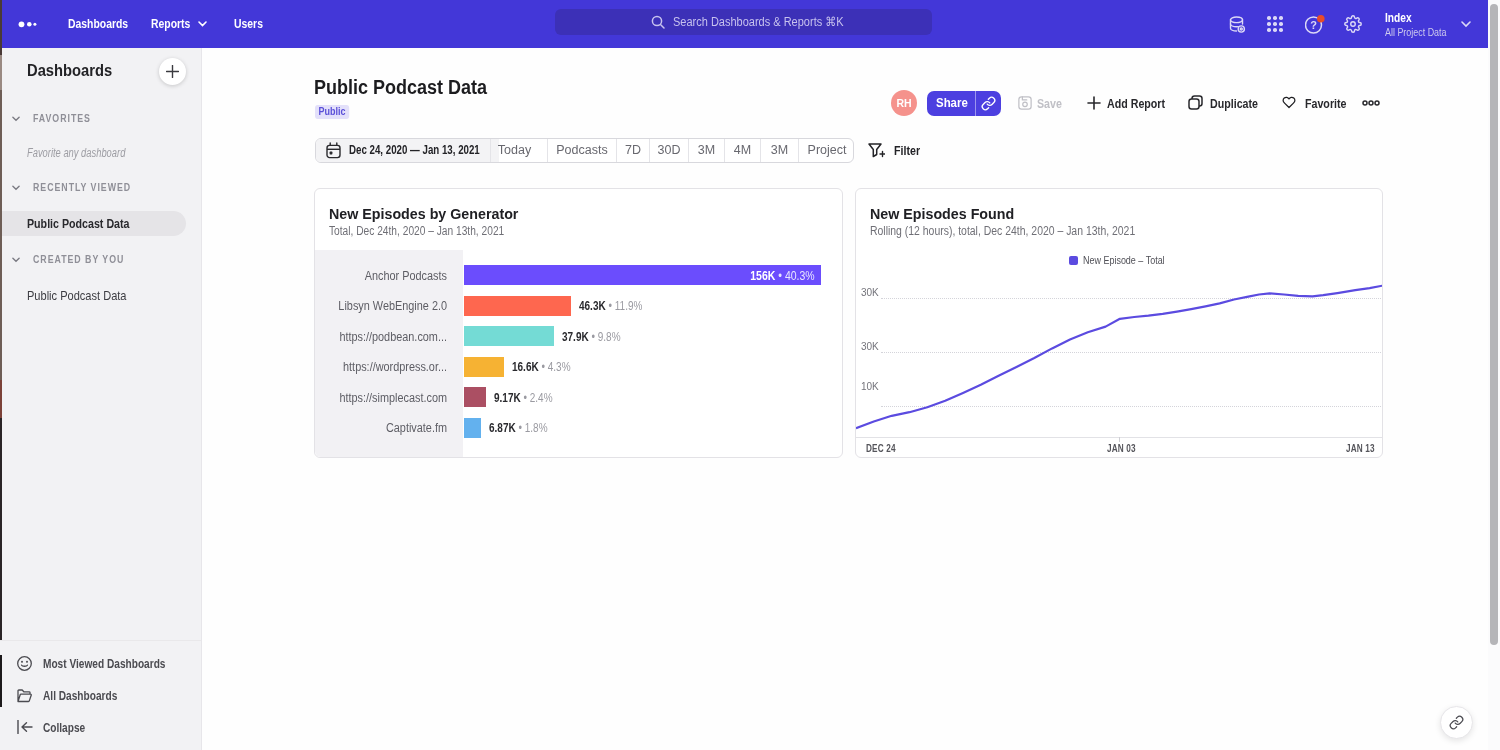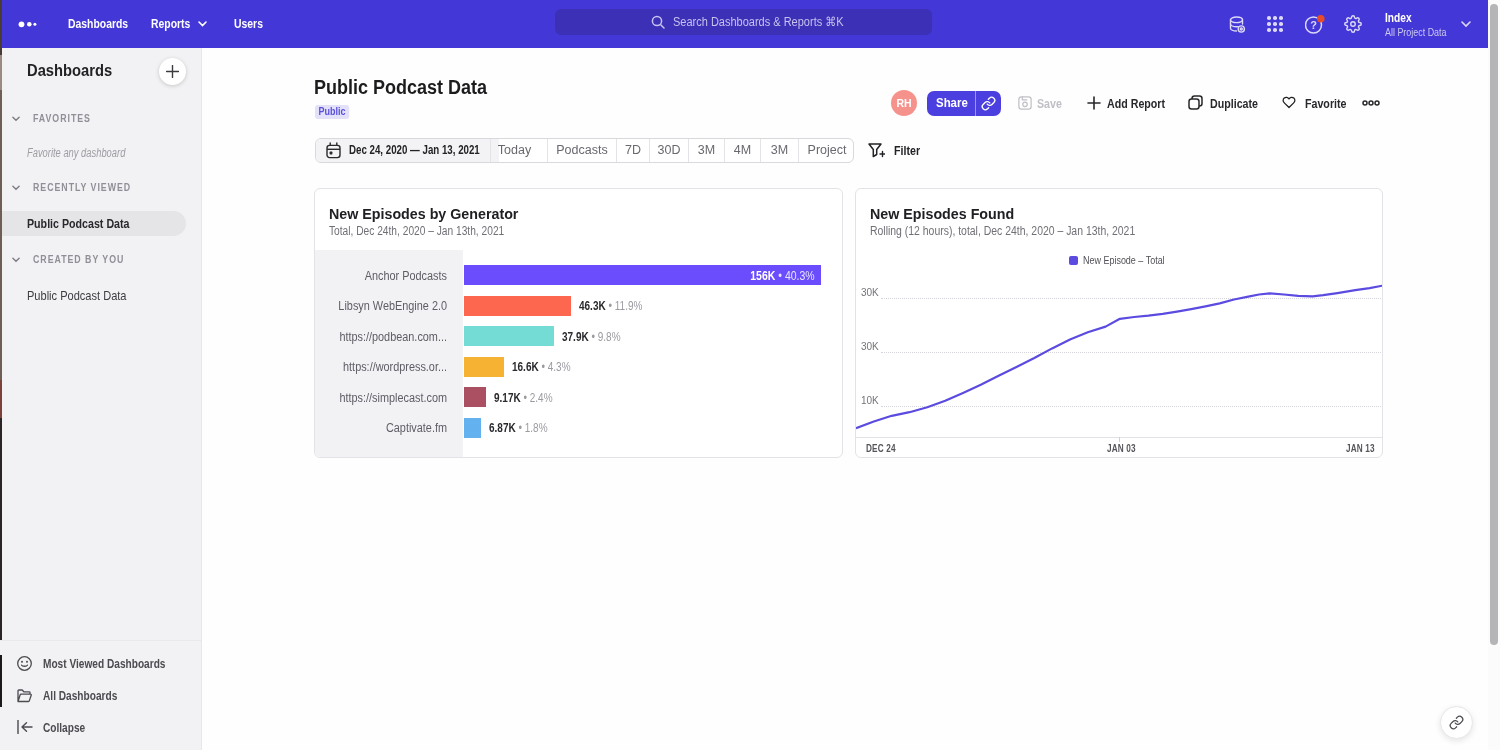--- a/index.html
+++ b/index.html
@@ -222,21 +222,21 @@
     <div class="val" style="left:174px;top:232px"><b>6.87K</b> <span>• 1.8%</span></div>
   </div>
 
   <div class="card" style="left:855px;top:188px;width:528px;height:270px">
     <div class="ctitle sx92" style="top:16px">New Episodes Found</div>
     <div class="csub" style="top:35px;transform:scaleX(0.87);transform-origin:0 50%;white-space:nowrap">Rolling (12 hours), total, Dec 24th, 2020 – Jan 13th, 2021</div>
     <div class="abs" style="left:213px;top:67px;width:9px;height:9px;background:#5b4be0;border-radius:2px"></div>
     <div class="abs" style="left:227px;top:65px;font-size:11.5px;color:#515158;transform:scaleX(0.78);transform-origin:0 50%;white-space:nowrap">New Episode – Total</div>
     <div class="ylab" style="left:5px;top:98px">30K</div>
     <div class="ylab" style="left:5px;top:152px">30K</div>
-    <div class="ylab" style="left:5px;top:206px">10K</div>
+    <div class="ylab" style="left:5px;top:192px">10K</div>
     <div class="gridline" style="left:25px;top:109px;width:500px"></div>
     <div class="gridline" style="left:25px;top:163px;width:500px"></div>
     <div class="gridline" style="left:25px;top:217px;width:500px"></div>
     <div class="abs" style="left:0;top:248px;width:526px;border-top:1px solid #e2e2e6"></div>
     <div class="abs" style="left:263px;top:248px;width:1px;height:5px;background:#cfcfd4"></div>
     <div class="xlab" style="left:10px;top:254px">DEC 24</div>
     <div class="xlab" style="left:251px;top:254px">JAN 03</div>
     <div class="xlab" style="left:490px;top:254px">JAN 13</div>
     <svg class="abs" style="left:0;top:60px" width="526" height="188" viewBox="0 0 526 188">
       <polyline fill="none" stroke="#5b4be0" stroke-width="2.2" stroke-linejoin="round" points="0,179.2 17.8,172.5 35.7,166.8 53.5,163.2 71.3,158.2 89.2,151.8 107,143.9 124.8,135.7 142.6,126.8 160.5,117.9 178.3,109 196.1,99.4 214,90.4 231.8,83.3 249.6,77.6 263.9,69.8 278.2,68 292.4,66.6 306.7,64.8 321,62.6 335.2,60.1 349.5,57.3 363.7,54.4 378,50.5 392.3,47.6 403,45.5 413.7,44.4 428,45.5 442.2,46.9 456.5,47.3 467.2,46.2 481.4,44.1 499.3,41.2 513.6,39.1 531,35.8"></polyline>

